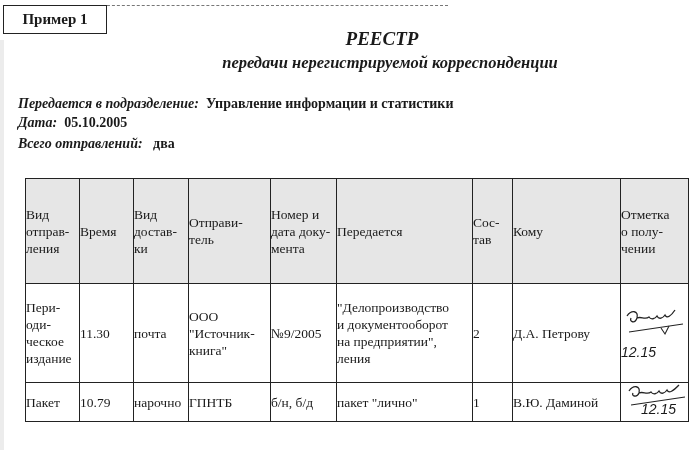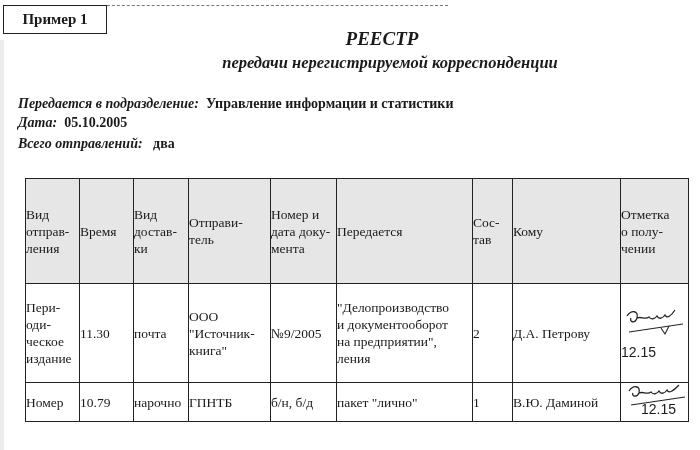--- a/index.html
+++ b/index.html
@@ -25,21 +25,21 @@
   table.registry {
     position: absolute; left: 25px; top: 178px; border-collapse: collapse;
     font-size: 13.5px; line-height: 17px; text-align: left;
   }
   table.registry td, table.registry th {
     border: 1.5px solid #222; padding: 0; vertical-align: middle; font-weight: normal;
   }
   table.registry th { background: #e6e6e6; height: 104px; }
   table.registry tr.r1 td { height: 98px; }
   table.registry tr.r2 td { height: 38px; }
-  .sig-time { font-family: "Liberation Sans", "DejaVu Sans", sans-serif; font-size: 14px; }
+  .sig-time { font-style: italic; font-family: "Liberation Sans", "DejaVu Sans", sans-serif; font-size: 14px; }
 </style>
 </head>
 <body>
 
 <div class="left-shade"></div>
 <div class="top-rule"></div>
 <div class="example-box">Пример 1</div>
 
 <div class="title title-main">РЕЕСТР</div>
 <div class="title title-sub">передачи нерегистрируемой корреспонденции</div>
@@ -97,21 +97,21 @@
           <svg width="64" height="34" viewBox="0 0 64 34">
             <path d="M6 10 C10 4, 18 4, 16 12 C14 18, 8 16, 10 12 M16 12 C20 10, 24 14, 28 11 C30 14, 34 13, 36 10 C38 14, 42 12, 44 9 C46 13, 50 10, 54 4" fill="none" stroke="#222" stroke-width="1.3"></path>
             <path d="M8 26 L62 18" fill="none" stroke="#222" stroke-width="1.2"></path>
             <path d="M40 22 L44 28 L48 20" fill="none" stroke="#222" stroke-width="1.1"></path>
           </svg>
         </div>
         <div class="sig-time">12.15</div>
       </td>
     </tr>
     <tr class="r2">
-      <td>Номер</td>
+      <td>Пакет</td>
       <td>10.79</td>
       <td>нарочно</td>
       <td>ГПНТБ</td>
       <td>б/н, б/д</td>
       <td>пакет "лично"</td>
       <td>1</td>
       <td>В.Ю. Даминой</td>
       <td style="position:relative;">
         <div style="position:relative;height:38px;">
           <svg width="64" height="26" viewBox="0 0 64 26" style="position:absolute;left:2px;top:0;">

